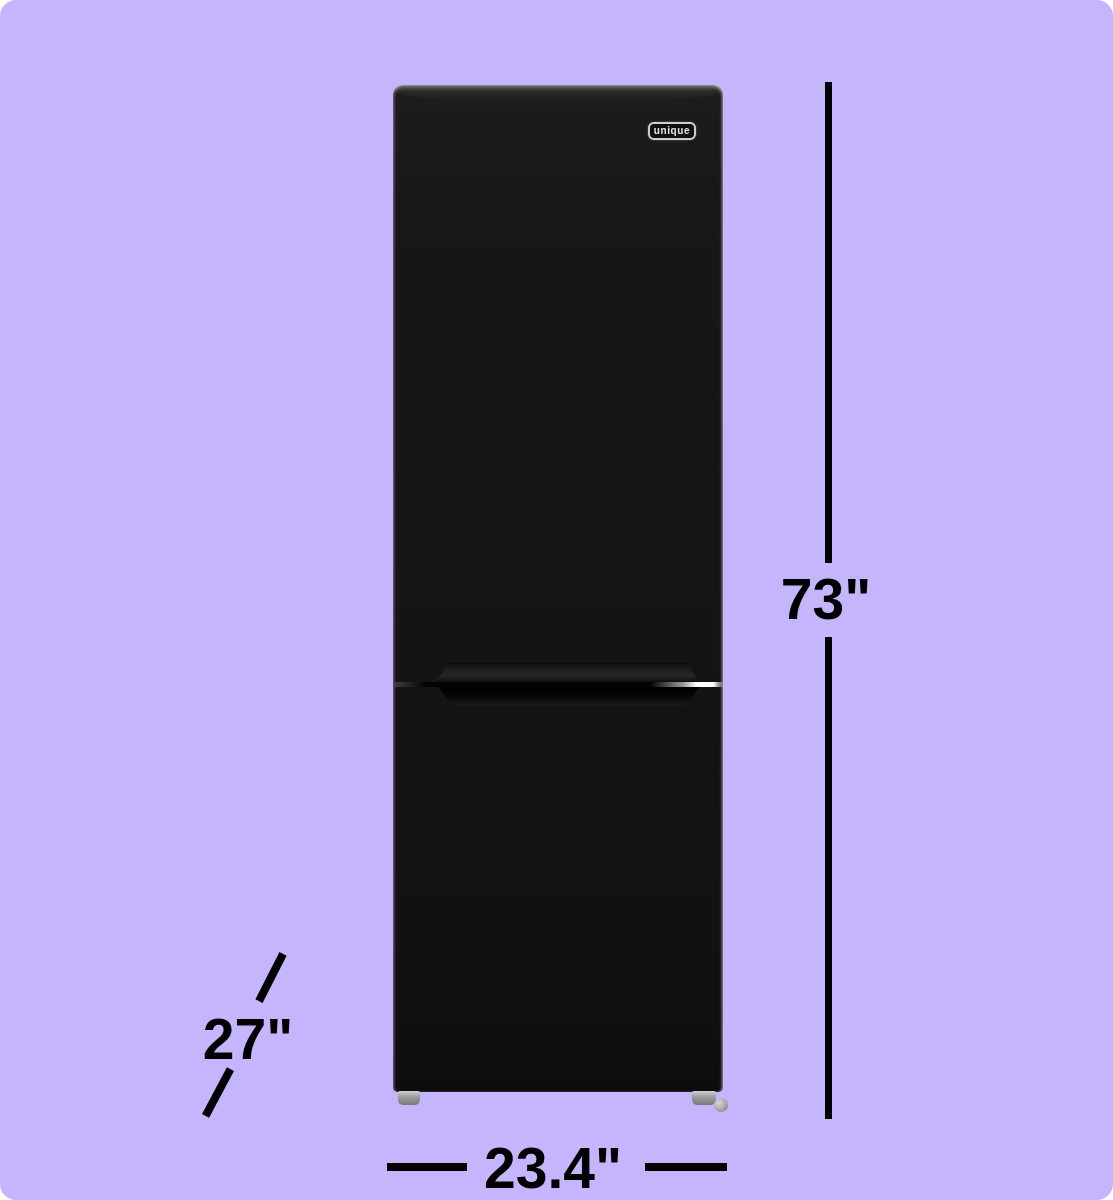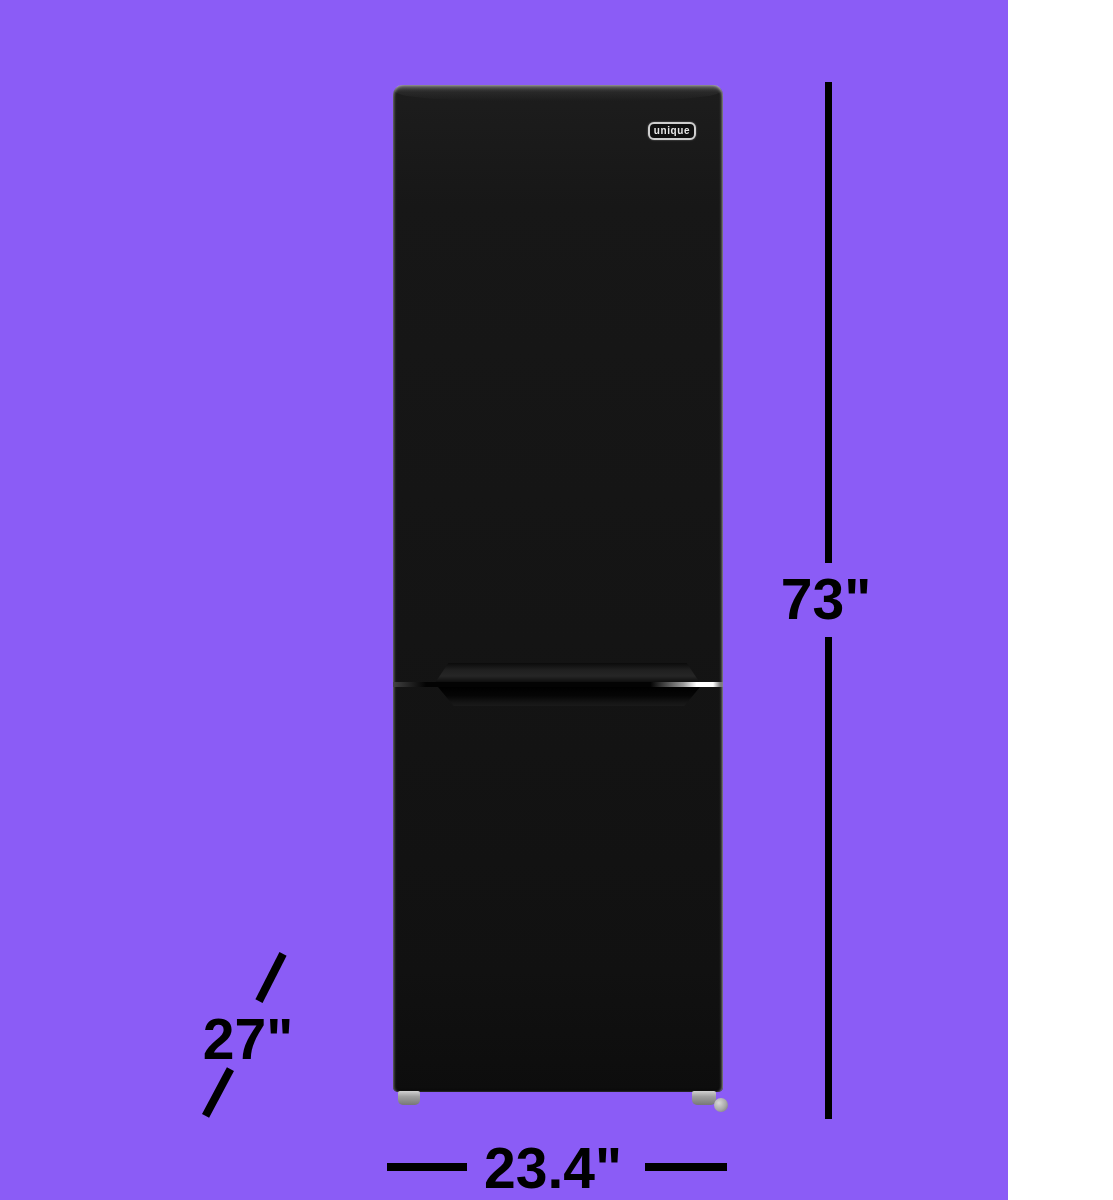--- a/index.html
+++ b/index.html
@@ -3,24 +3,25 @@
 <meta charset="utf-8">
 <style>
   html, body {
     margin: 0;
     padding: 0;
     background: #ffffff;
     font-family: "Liberation Sans", sans-serif;
   }
   .scene {
     position: relative;
-    width: 1008px;
+    width: 1113px;
     height: 1200px;
-    background: #8b5cf6;
+    background: #c4b5fd;
     overflow: hidden;
+    border-radius: 16px;
   }
   
   .fridge {
     position: absolute;
     left: 393px;
     top: 85px;
     width: 330px;
     height: 1007px;
   }
   .fridge-body {

